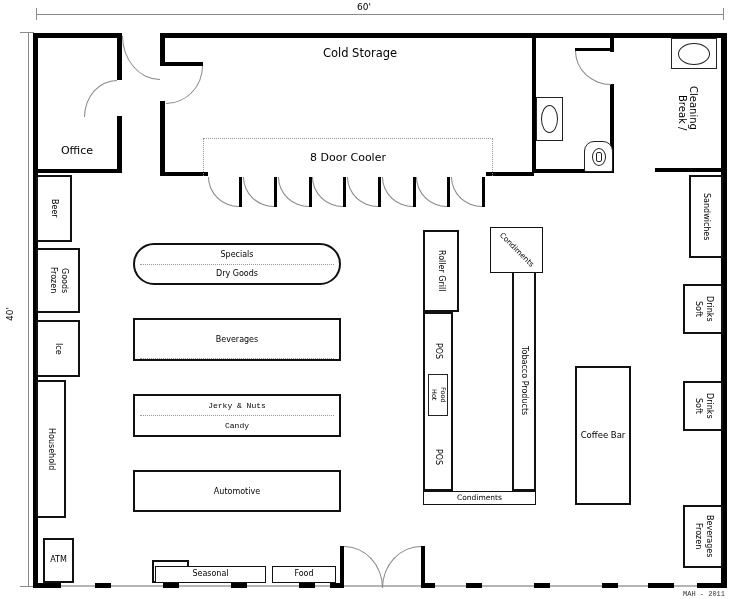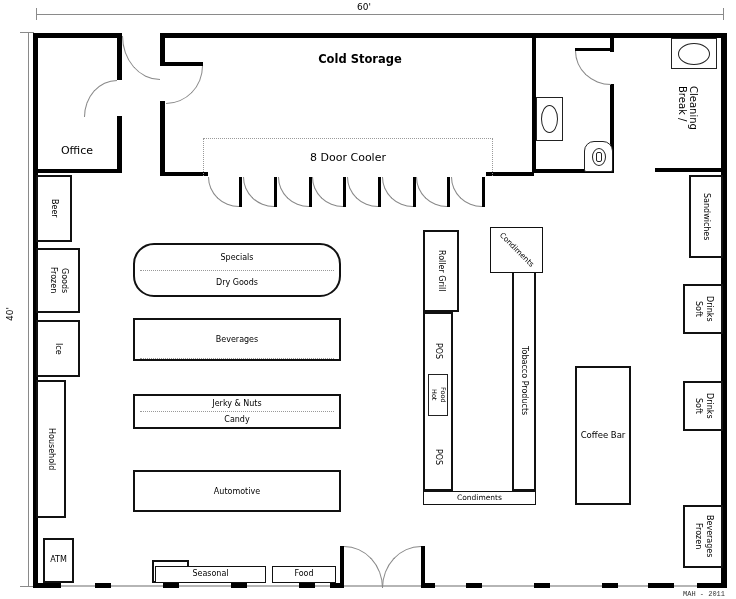--- a/index.html
+++ b/index.html
@@ -12,21 +12,21 @@
   .arc.br{border-right:1px solid #888;border-bottom:1px solid #888;border-bottom-right-radius:100% 100%;}
   .arc.tl{border-top:1px solid #888;border-left:1px solid #888;border-top-left-radius:100% 100%;}
   .arc.tr{border-top:1px solid #888;border-right:1px solid #888;border-top-right-radius:100% 100%;}
   .tick{position:absolute;background:#000;}
   .box{position:absolute;box-sizing:border-box;background:#fff;border:2px solid #111;
        display:flex;align-items:center;justify-content:center;text-align:center;
        font-size:8px;line-height:1.35;}
   .thin{border-width:1.5px;}
   .v{writing-mode:vertical-lr;text-orientation:sideways;white-space:pre-line;}
   .lbl{position:absolute;display:flex;align-items:center;justify-content:center;
-       text-align:left;font-size:8px;white-space:pre-line;}
+       text-align:right;font-size:8px;white-space:pre-line;}
   .shelf{position:absolute;box-sizing:border-box;background:#fff;border:2px solid #111;
          display:flex;flex-direction:column;}
   .shelf .row{flex:1;display:flex;align-items:center;justify-content:center;font-size:8px;}
   .shelf .row.front{border-bottom:1px dotted #999;margin:0 5px;}
   .dotted{position:absolute;box-sizing:border-box;border:1px dotted #9a9a9a;border-bottom:none;
           display:flex;align-items:center;justify-content:center;font-size:11px;}
   .fixture{position:absolute;box-sizing:border-box;border:1.5px solid #222;background:#fff;
            display:flex;align-items:center;justify-content:center;}
   .oval{box-sizing:border-box;border:1.5px solid #222;border-radius:50%;}
   .rel{position:relative;}
@@ -121,41 +121,41 @@
   </div>
 
   <div class="w" style="left:655px;top:168px;width:67px;height:4px;"></div>
   <div class="fixture" style="left:671px;top:38px;width:46px;height:31px;">
     <div class="oval" style="width:32px;height:22px;"></div>
   </div>
   <div class="lbl v" style="left:666px;top:58px;width:44px;height:100px;font-size:10px;">Break /
 Cleaning</div>
 
   <div class="lbl" style="left:42px;top:142px;width:70px;height:16px;font-size:11px;">Office</div>
-  <div class="lbl" style="left:285px;top:51px;width:150px;height:16px;font-size:11.5px;font-weight:bold;">Cold Storage</div>
+  <div class="lbl" style="left:285px;top:45px;width:150px;height:16px;font-size:11.5px;">Cold Storage</div>
 
   <div class="box v" style="left:36px;top:175px;width:36px;height:67px;">Beer</div>
   <div class="box v" style="left:36px;top:248px;width:44px;height:65px;">Frozen
 Goods</div>
   <div class="box v" style="left:36px;top:320px;width:44px;height:57px;">Ice</div>
   <div class="box v" style="left:36px;top:380px;width:30px;height:138px;">Household</div>
   <div class="box" style="left:43px;top:538px;width:31px;height:45px;">ATM</div>
 
   <div class="box" style="left:106px;top:560px;width:37px;height:23px;margin-left:46px;">Lotto</div>
   <div class="box thin" style="left:155px;top:566px;width:111px;height:17px;">Seasonal</div>
   <div class="box thin" style="left:272px;top:566px;width:64px;height:17px;">Food</div>
 
-  <div class="shelf" style="left:133px;top:243px;width:208px;height:54px;border-radius:21px;">
+  <div class="shelf" style="left:133px;top:243px;width:208px;height:42px;border-radius:21px;">
     <div class="row front">Specials</div>
     <div class="row">Dry Goods</div>
   </div>
   <div class="shelf" style="left:133px;top:318px;width:208px;height:43px;">
     <div class="row front">Beverages</div>
   </div>
-  <div class="shelf" style="left:133px;top:394px;width:208px;height:35px;">
+  <div class="shelf" style="left:133px;top:394px;width:208px;height:43px;font-family:Liberation Mono, monospace;">
     <div class="row front">Jerky &amp; Nuts</div>
     <div class="row">Candy</div>
   </div>
   <div class="shelf" style="left:133px;top:470px;width:208px;height:42px;">
     <div class="row">Automotive</div>
   </div>
 
   <div class="box v" style="left:423px;top:230px;width:36px;height:82px;">Roller Grill</div>
   <div class="box rel" style="left:423px;top:312px;width:30px;height:179px;">
     <div class="inlbl v" style="top:10px;height:55px;font-size:8px;">POS</div>

